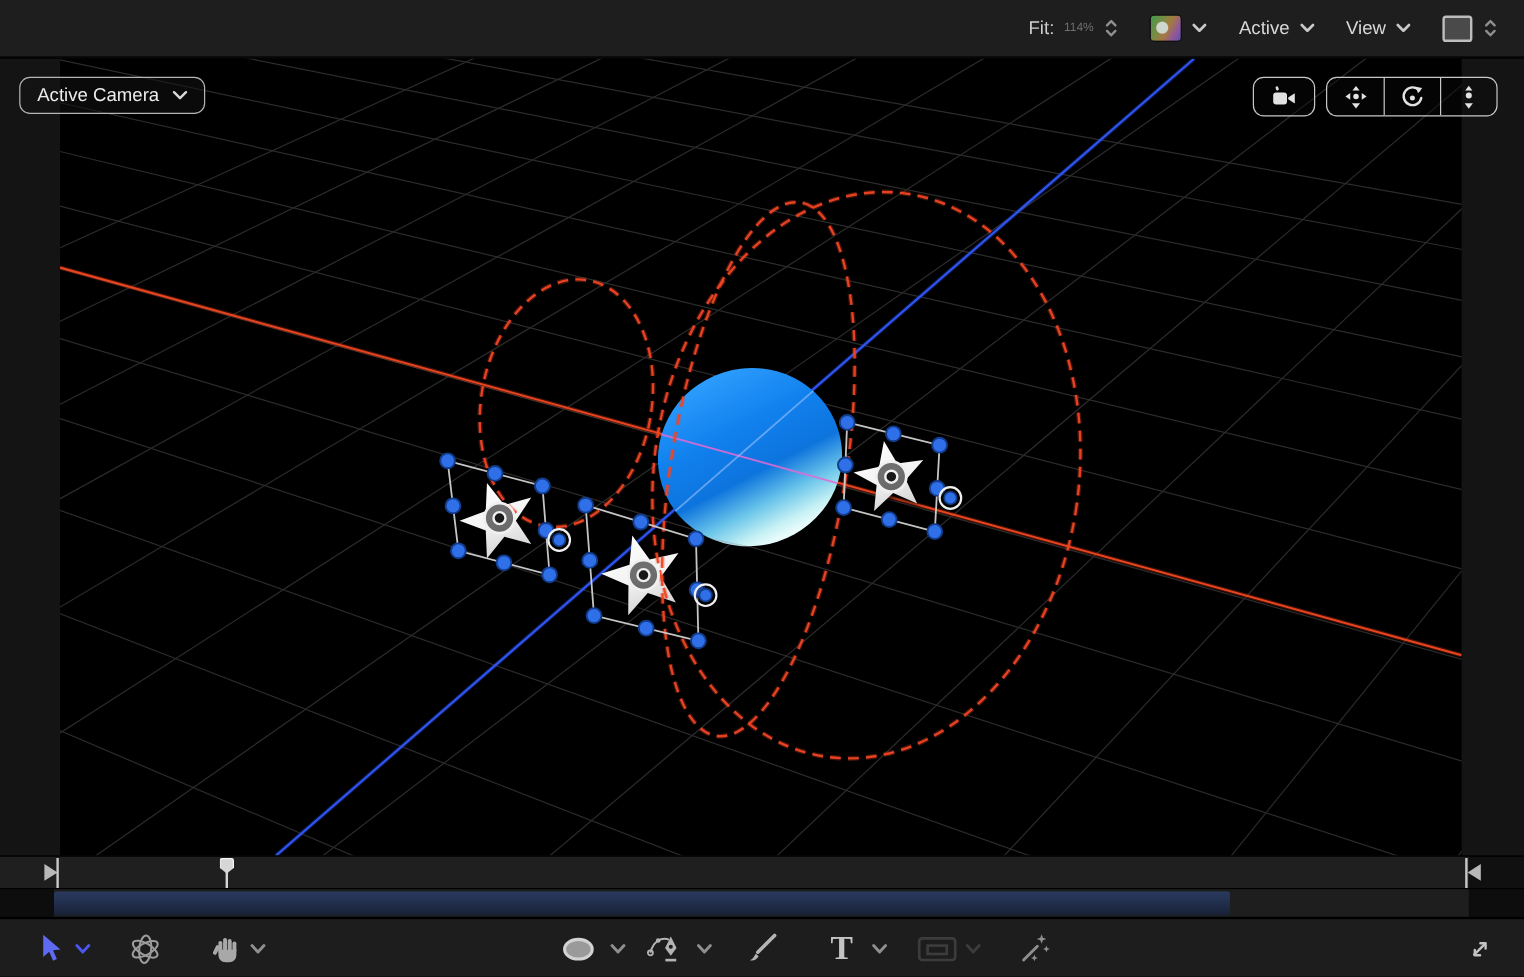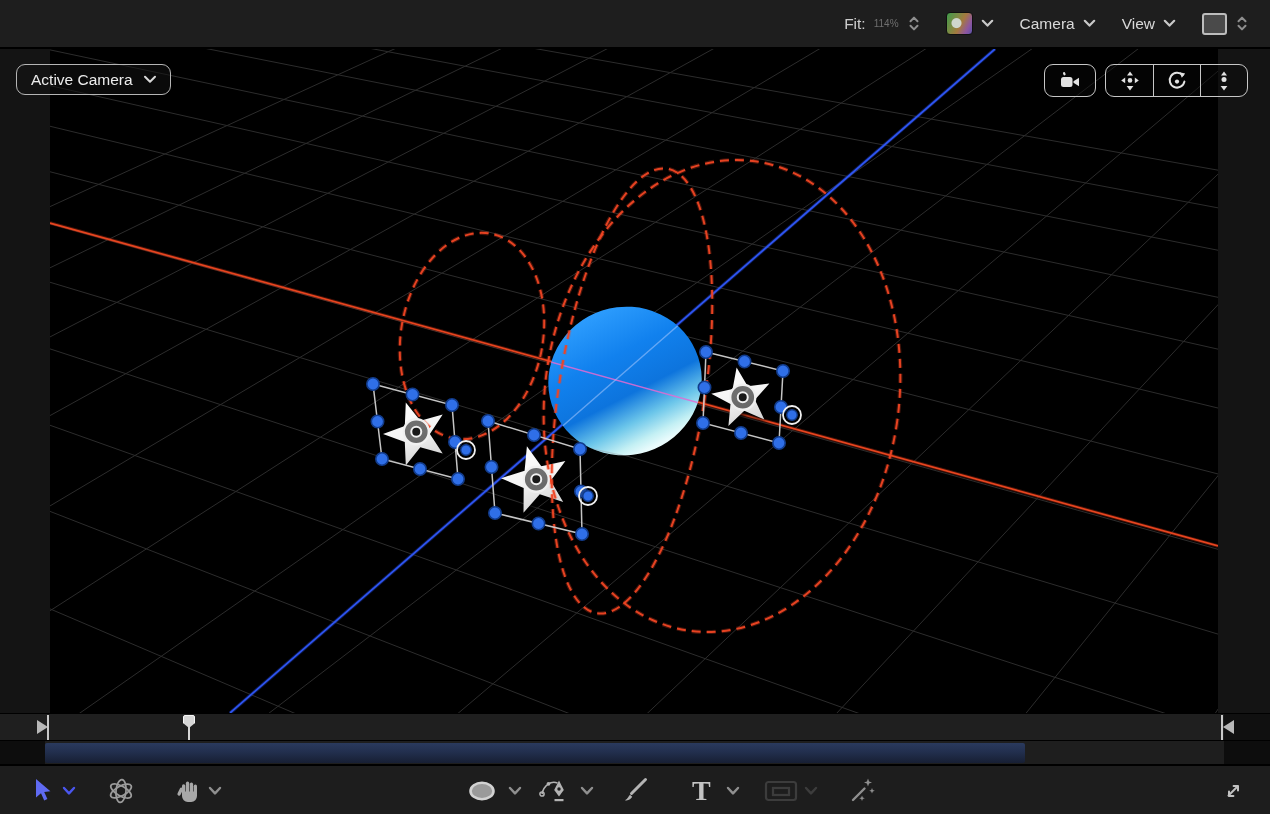--- a/index.html
+++ b/index.html
@@ -98,21 +98,21 @@
     </div>
     <div class="tt-group">
       <span class="swatch"></span>
       <span class="chev">
         <svg width="13" height="9" viewBox="0 0 13 9">
             <path d="M1.8 1.8 L6.5 6.6 L11.2 1.8" stroke="#c9c9c9" stroke-width="2.2" fill="none" stroke-linecap="round" stroke-linejoin="round"></path>
           </svg>
       </span>
     </div>
     <div class="tt-group">
-      <span class="tt-menu">Camera</span>
+      <span class="tt-menu">Active</span>
       <span class="chev">
         <svg width="13" height="9" viewBox="0 0 13 9">
             <path d="M1.8 1.8 L6.5 6.6 L11.2 1.8" stroke="#c9c9c9" stroke-width="2.2" fill="none" stroke-linecap="round" stroke-linejoin="round"></path>
           </svg>
       </span>
     </div>
     <div class="tt-group">
       <span class="tt-menu">View</span>
       <span class="chev">
         <svg width="13" height="9" viewBox="0 0 13 9">

